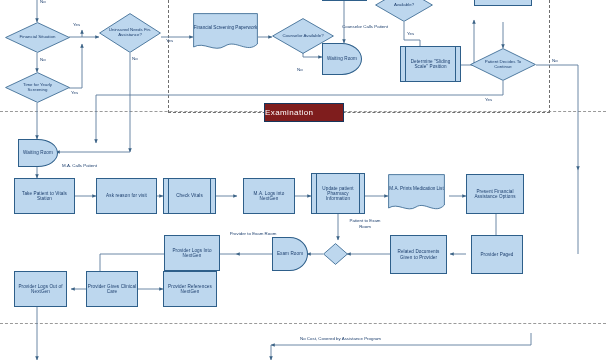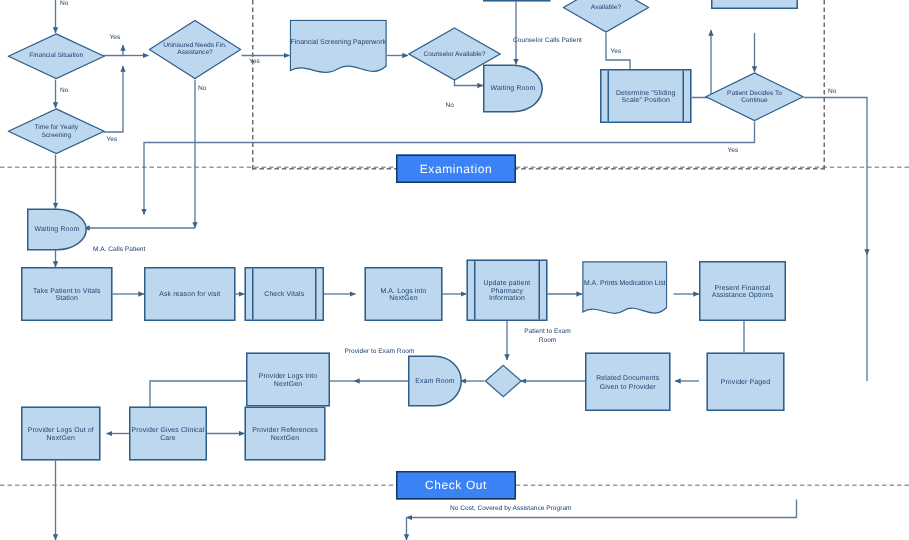--- a/index.html
+++ b/index.html
@@ -24,22 +24,22 @@
         justify-content:center;text-align:center;font-size:4.4px;line-height:1.1;
         color:#1d3f6e;}
 
   .delay{background:#bdd7ee;border:.8px solid #2e5f8a;border-radius:0 50% 50% 0/0 50% 50% 0;}
 
   .docshape{position:absolute;}
   .docshape .dtext{position:absolute;left:0;right:0;top:0;display:flex;
         align-items:center;justify-content:center;text-align:center;
         font-size:4.6px;line-height:1.14;color:#1d3f6e;}
 
-  .banner{position:absolute;background:#3b82f6;border:.8px solid #16365c;
-        color:#ffffff;display:flex;align-items:center;justify-content:center;
+  .banner{position:absolute;background:#7f1d1d;border:.8px solid #16365c;
+        color:#ffffff;display:flex;align-items:center;justify-content:flex-start;
         font-size:8px;letter-spacing:.4px;}
 
   .elabel{position:absolute;font-size:4.4px;color:#1d3f6e;white-space:nowrap;}
   .swimline{position:absolute;border-top:1px dashed #9a9a9a;height:0;}
   .dashbox{position:absolute;border:1px dashed #6f6f6f;}
 </style>
 </head>
 <body>
 
 <div id="canvas">
@@ -263,23 +263,20 @@
   </div>
 
   <div class="node delay" style="left:272px;top:237px;width:36px;height:34px;">
     <span>Exam Room</span>
   </div>
 
   <div class="banner" style="left:264px;top:103px;width:78px;height:17px;">
     <span>Examination</span>
   </div>
 
-  <div class="banner" style="left:264px;top:314px;width:78px;height:17px;">
-    <span>Check Out</span>
-  </div>
 
   <div class="elabel" style="left:40px;top:-1px;">No</div>
   <div class="elabel" style="left:73px;top:22px;">Yes</div>
   <div class="elabel" style="left:40px;top:57px;">No</div>
   <div class="elabel" style="left:71px;top:90px;">Yes</div>
   <div class="elabel" style="left:132px;top:56px;">No</div>
   <div class="elabel" style="left:166px;top:38px;">Yes</div>
   <div class="elabel" style="left:297px;top:67px;">No</div>
   <div class="elabel" style="left:333px;top:24px;text-align:center;width:64px;white-space:normal;line-height:1.35;">Counselor Calls Patient</div>
   <div class="elabel" style="left:407px;top:31px;">Yes</div>

